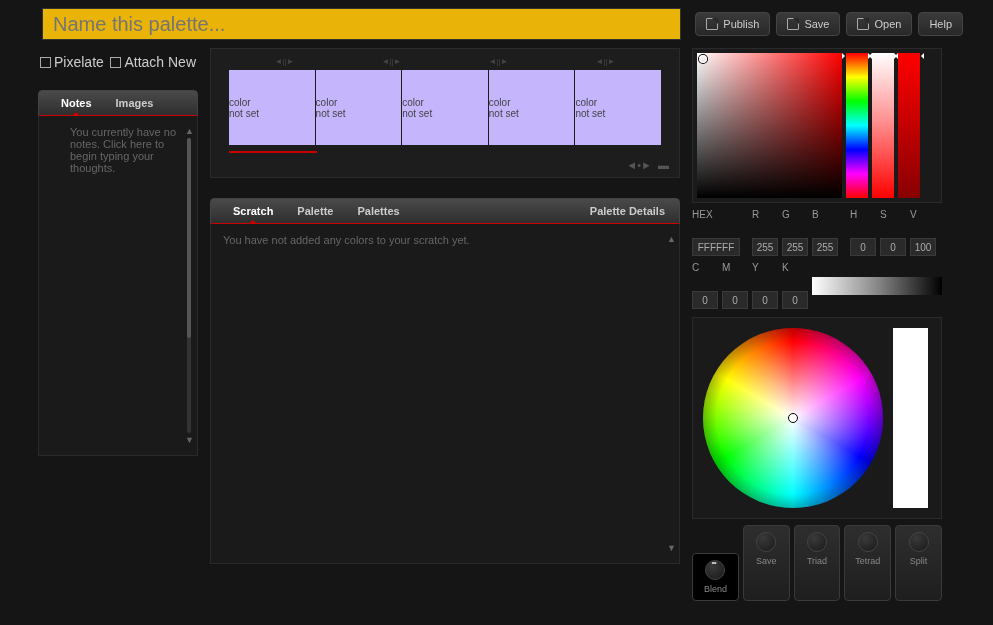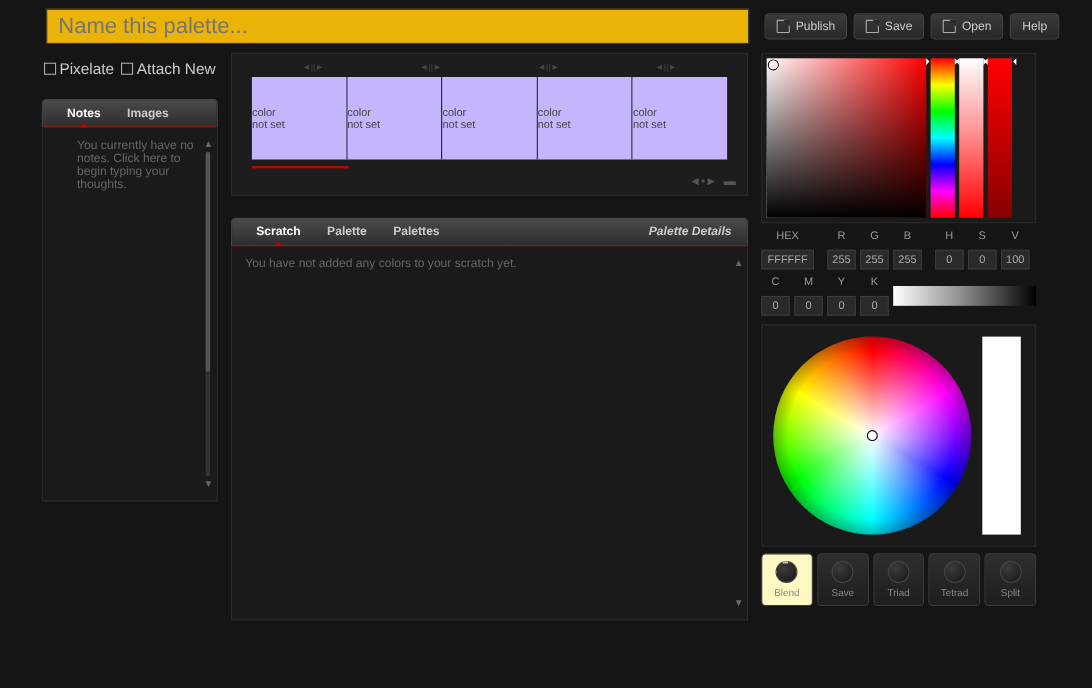--- a/index.html
+++ b/index.html
@@ -22,53 +22,53 @@
 .swatch-row { display: flex; gap: 0; padding: 0 8px; }
 .swatch { flex: 1; height: 75px; background: #c4b5fd; display: flex; flex-direction: column; align-items: flex-start; justify-content: center; color: #444; font-size: 10px; border-right: 1px solid #1d1d1d; }
 .swatch:last-child { border-right: none; }
 .swatch-underline { height: 2px; background: #c00; margin: 6px 8px 0; width: 88px; }
 .swatch-footer { position: absolute; bottom: 6px; right: 10px; display: flex; gap: 6px; color: #555; }
 .tab-header { display: flex; background: linear-gradient(#4a4a4a,#2e2e2e); border: 1px solid #444; border-radius: 4px 4px 0 0; height: 26px; align-items: center; padding: 0 10px; position: relative; }
 .tab-header::after { content: ''; position: absolute; bottom: -1px; left: 0; right: 0; height: 1px; background: #c00; }
 .tab { color: #ccc; font-size: 11px; font-weight: bold; padding: 0 12px; cursor: pointer; }
 .tab.active { color: #fff; position: relative; }
 .tab.active::after { content: ''; position: absolute; bottom: -7px; left: 50%; transform: translateX(-50%); border: 4px solid transparent; border-bottom-color: #c00; }
-.tab-right { margin-left: auto; color: #ccc; font-size: 11px; font-weight: bold; padding: 0 4px; cursor: pointer; font-style: italic; }
+.tab-right { margin-left: auto; color: #ccc; font-size: 11px; font-weight: bold; padding: 0 4px; cursor: pointer; }
 .panel-body { background: #1a1a1a; border: 1px solid #2a2a2a; border-top: none; height: 340px; padding: 10px 12px; position: relative; color: #666; font-size: 11px; }
 .left .panel-body { height: 340px; padding-left: 31px; }
 .scrollbar { position: absolute; right: 4px; top: 10px; bottom: 10px; width: 8px; }
 .scroll-arrow { color: #666; font-size: 9px; text-align: center; cursor: pointer; }
 .scroll-track { position: absolute; top: 12px; bottom: 12px; left: 2px; width: 4px; background: #333; border-radius: 2px; }
 .scroll-thumb { position: absolute; top: 0; width: 4px; height: 200px; background: #555; border-radius: 2px; }
 .left-panels { margin-top: 14px; }
 .middle-panels { margin-top: 20px; }
 .color-pickers { display: flex; gap: 4px; background: #1a1a1a; border: 1px solid #2a2a2a; padding: 4px; height: 155px; }
 .sat-box { width: 145px; height: 145px; background: linear-gradient(to top, #000, transparent), linear-gradient(to right, #fff, #f00); position: relative; }
 .sat-cursor { position: absolute; top: 2px; left: 2px; width: 8px; height: 8px; border: 1px solid #fff; border-radius: 50%; box-shadow: 0 0 0 1px #000; }
 .hue-strip { width: 22px; height: 145px; background: linear-gradient(to bottom, #f00, #ff0, #0f0, #0ff, #00f, #f0f, #f00); position: relative; }
 .light-strip { width: 22px; height: 145px; background: linear-gradient(to bottom, #fff, #f88, #f00); position: relative; }
 .sat-strip { width: 22px; height: 145px; background: linear-gradient(to bottom, #f00, #800); position: relative; }
 .strip-marker { position: absolute; top: 0; left: 0; right: 0; height: 6px; }
 .strip-marker::before { content: ''; position: absolute; left: -4px; top: 0; border: 3px solid transparent; border-left-color: #fff; }
 .strip-marker::after { content: ''; position: absolute; right: -4px; top: 0; border: 3px solid transparent; border-right-color: #fff; }
 .color-values { display: flex; gap: 4px; margin-top: 6px; align-items: flex-start; }
-.val-group { display: flex; flex-direction: column; align-items: center; gap: 7px; }
+.val-group { display: flex; flex-direction: column; gap: 18px; }
 .val-label { color: #999; font-size: 10px; }
 .val-input { background: #2a2a2a; border: 1px solid #3a3a3a; color: #aaa; font-size: 10px; width: 26px; height: 18px; text-align: center; }
 .val-input.hex { width: 48px; }
 .cmyk-row { display: flex; gap: 4px; margin-top: 6px; align-items: center; }
 .gradient-bar { flex: 1; height: 18px; background: linear-gradient(to right, #fff, #888, #000); }
 .wheel-section { background: #1a1a1a; border: 1px solid #2a2a2a; margin-top: 8px; padding: 10px; display: flex; gap: 10px; }
 .color-wheel { width: 180px; height: 180px; border-radius: 50%; background: conic-gradient(#f00, #f0f, #00f, #0ff, #0f0, #ff0, #f00); position: relative; }
 .color-wheel::after { content: ''; position: absolute; inset: 0; border-radius: 50%; background: radial-gradient(circle, #fff 0%, transparent 60%, #000 100%); }
 .wheel-cursor { position: absolute; top: 50%; left: 50%; transform: translate(-50%,-50%); width: 10px; height: 10px; border: 1px solid #000; border-radius: 50%; background: #fff; z-index: 2; }
 .swatch-preview { width: 35px; height: 180px; background: #fff; }
 .harmony-buttons { display: flex; gap: 4px; margin-top: 6px; }
 .harmony-btn { flex: 1; background: linear-gradient(#2e2e2e,#1e1e1e); border: 1px solid #3a3a3a; border-radius: 4px; padding: 6px 2px; display: flex; flex-direction: column; align-items: center; gap: 4px; cursor: pointer; color: #888; font-size: 9px; }
-.harmony-btn.active { background: #fef9c3; }
+.harmony-btn.active { background: #000000; margin-top: 28px; }
 .knob { width: 20px; height: 20px; border-radius: 50%; background: radial-gradient(circle at 35% 30%, #3a3a3a, #181818); border: 1px solid #444; position: relative; }
 .knob.active::after { content: '•••'; position: absolute; top: -2px; left: 5px; color: #ccc; font-size: 7px; letter-spacing: -1px; }
 .ico-box { width: 11px; height: 11px; border: 1px solid #aaa; display: inline-block; }
 .ico-doc { width: 10px; height: 12px; border: 1px solid #aaa; border-radius: 1px; position: relative; }
 .ico-doc::after { content: ''; position: absolute; top: -1px; right: -1px; border: 3px solid transparent; border-top-color: #2a2a2a; border-right-color: #2a2a2a; }
 </style>
 </head>
 <body>
 
 <div class="topbar">

